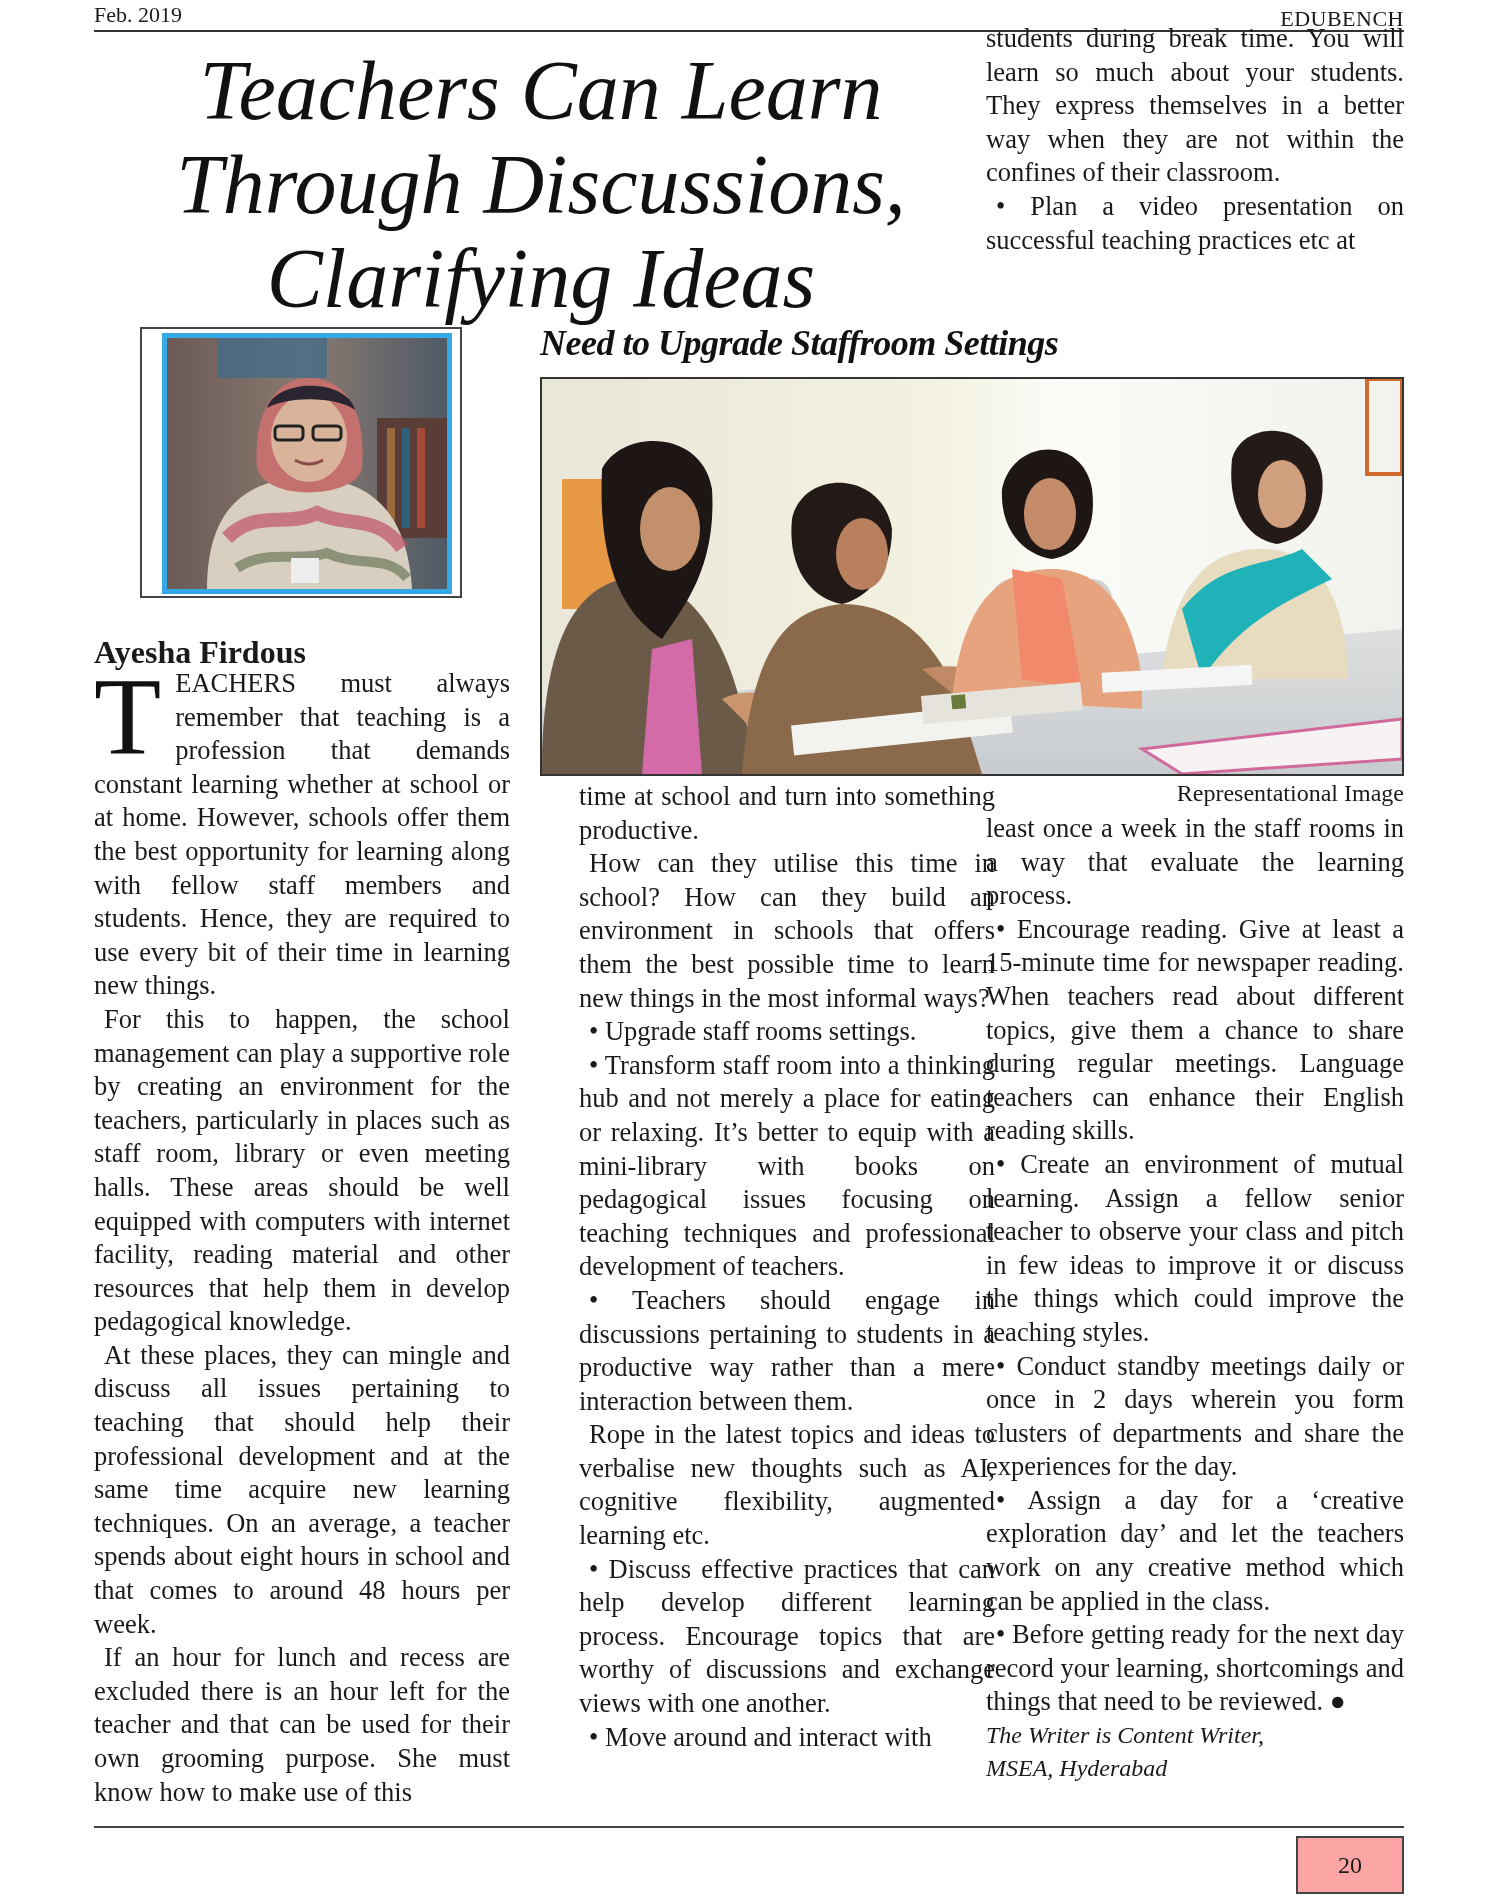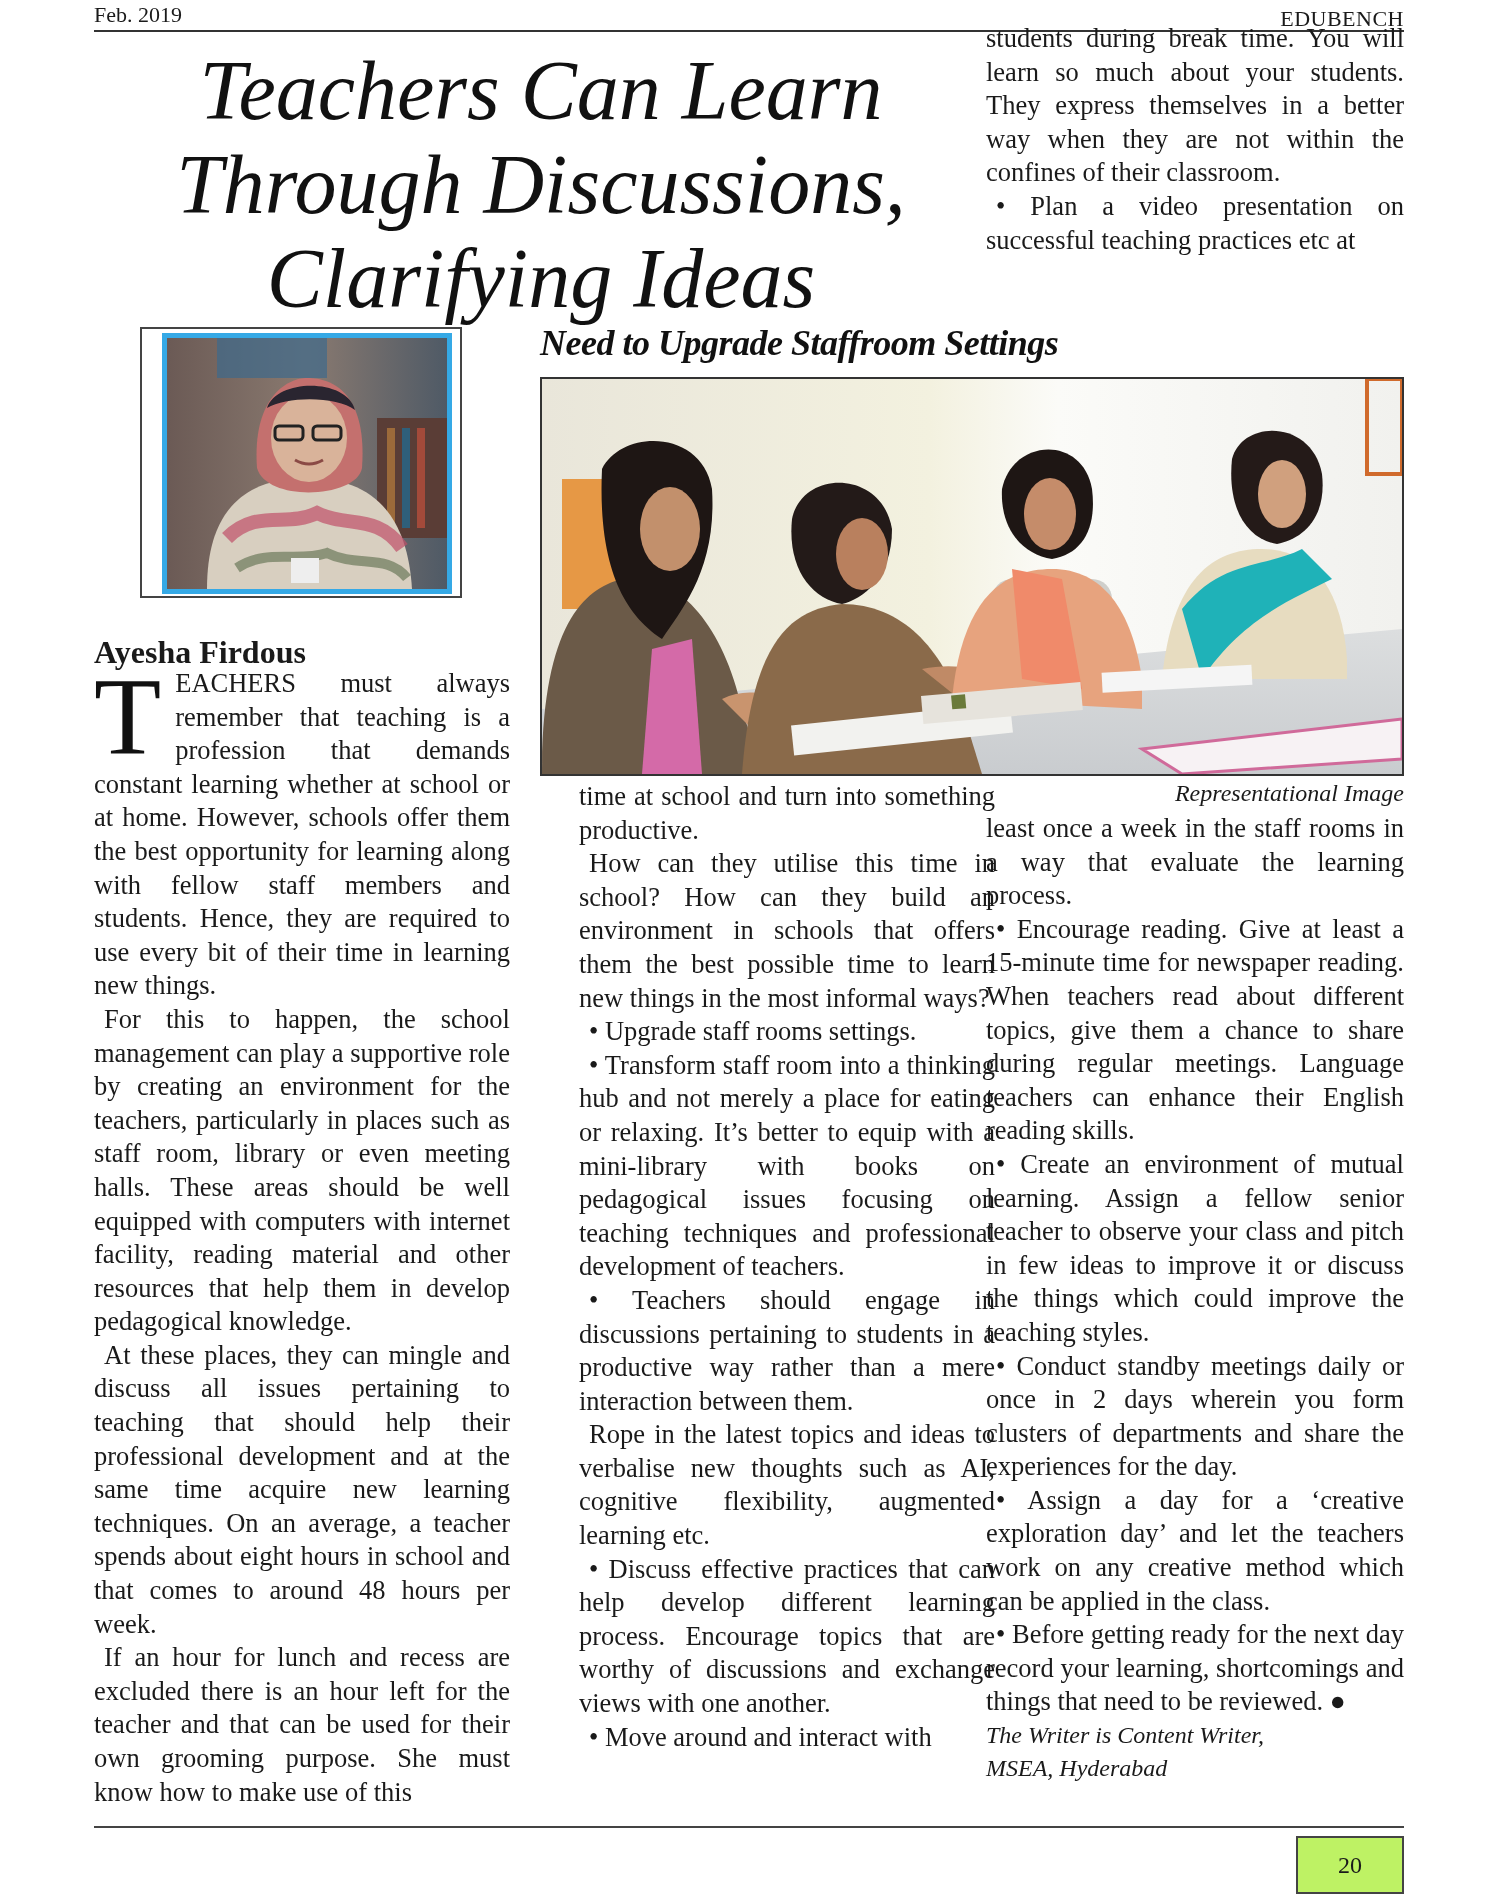--- a/index.html
+++ b/index.html
@@ -17,38 +17,38 @@
               border: 2px solid #444; background: #fff; box-sizing: border-box; }
   .portrait-img { position: absolute; left: 20px; top: 4px; width: 290px; height: 261px;
                   box-sizing: border-box; border: 5px solid #35a9e6; overflow: hidden; }
 
   .subhead { position: absolute; left: 540px; top: 322px; font-size: 36px; font-weight: bold; font-style: italic;
              font-family: "Liberation Serif", serif; letter-spacing: -0.5px; color: #111; }
 
   .photo { position: absolute; left: 540px; top: 377px; width: 864px; height: 399px;
            border: 2px solid #333; box-sizing: border-box; overflow: hidden; }
 
-  .caption { position: absolute; right: 96px; top: 780px; font-size: 24px; font-style: italic; }
+  .caption { position: absolute; right: 96px; top: 780px; font-size: 24px; }
 
   .col { position: absolute; font-size: 26.5px; line-height: 33.6px; text-align: justify; }
   .col p { margin: 0; }
   .col p.ind { text-indent: 10px; }
   .col-left { left: 94px; top: 637px; width: 416px; }
   .col-mid  { left: 540px; top: 780px; width: 416px; margin-left: 39px; }
   .col-right-top { left: 986px; top: 22px; width: 418px; }
   .col-right { left: 986px; top: 812px; width: 418px; }
 
   .byline { font-weight: bold; font-size: 32px; line-height: 30px; margin-bottom: 0; text-align: left; }
   .dropcap { float: left; font-size: 110px; line-height: 84px; margin: 8px 14px 0 0; padding: 0; color: #111; }
 
   .credit { font-style: italic; font-size: 24px; line-height: 33px; text-align: left; }
 
   .foot-rule { position: absolute; left: 94px; top: 1826px; width: 1310px; border-top: 2px solid #444; }
   .pagebox { position: absolute; left: 1296px; top: 1836px; width: 108px; height: 58px;
-             border: 2px solid #444; background: #bef264; box-sizing: border-box;
+             border: 2px solid #444; background: #fca5a5; box-sizing: border-box;
              font-size: 24px; display: flex; align-items: center; justify-content: center; }
 </style>
 </head>
 <body>
 
 <div class="hdr-date">Feb. 2019</div>
 <div class="hdr-pub">EDUBENCH</div>
 <div class="hdr-rule"></div>
 
 <h1 class="title">

